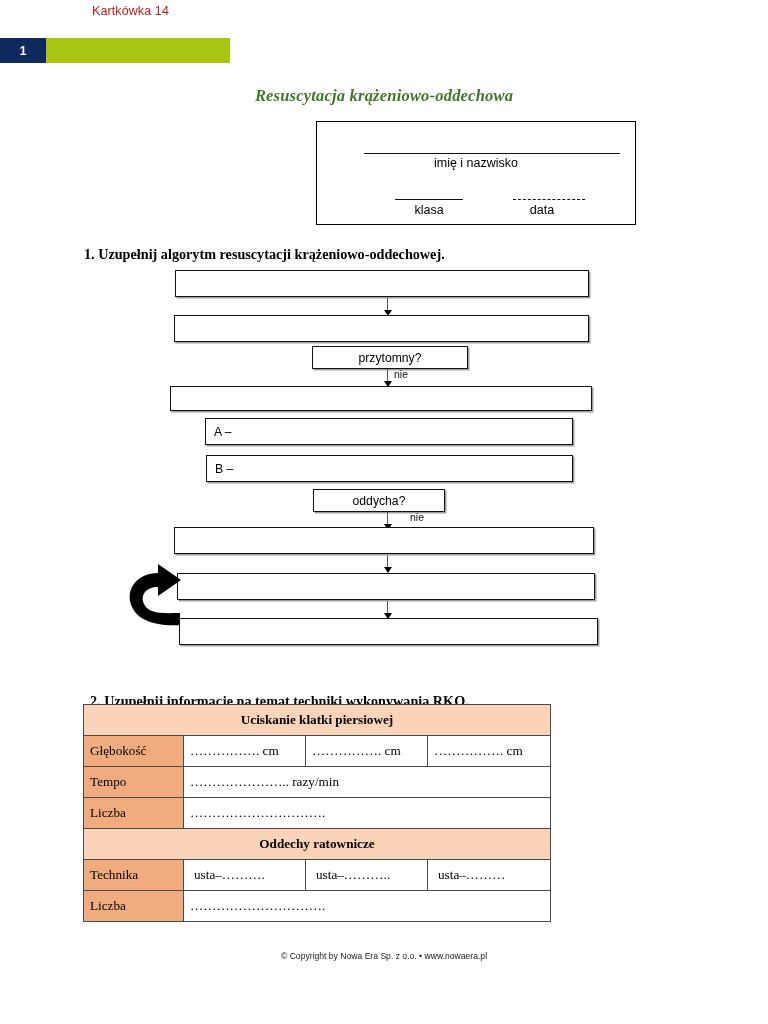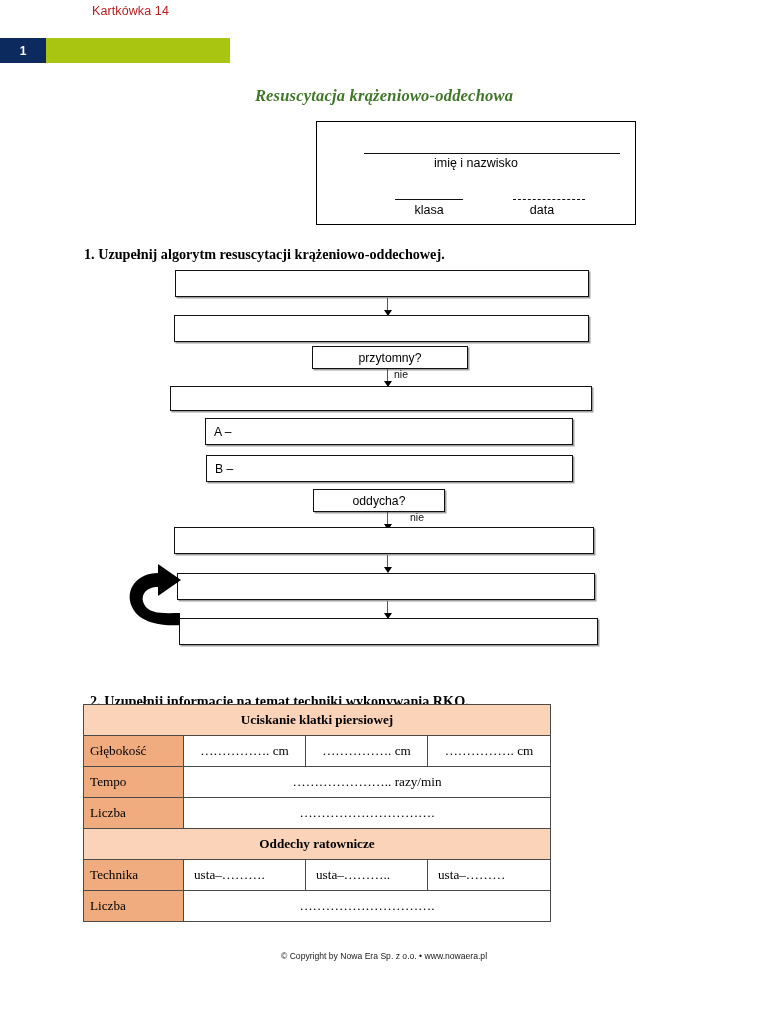--- a/index.html
+++ b/index.html
@@ -206,21 +206,21 @@
   .tbl td.rowlabel {
     background: #f0ac7e;
     text-align: left;
     padding-left: 6px;
   }
   .tbl td.section {
     background: #fad3b8;
     text-align: center;
     font-weight: bold;
   }
-  .tbl td.dots { text-align: center; }
+  .tbl td.dots { text-align: left; }
   .tbl td.dots-left { text-align: left; padding-left: 10px; }
 
   
   .footer {
     position: absolute;
     left: 0;
     right: 0;
     top: 951px;
     text-align: center;
     font-size: 8.6px;

